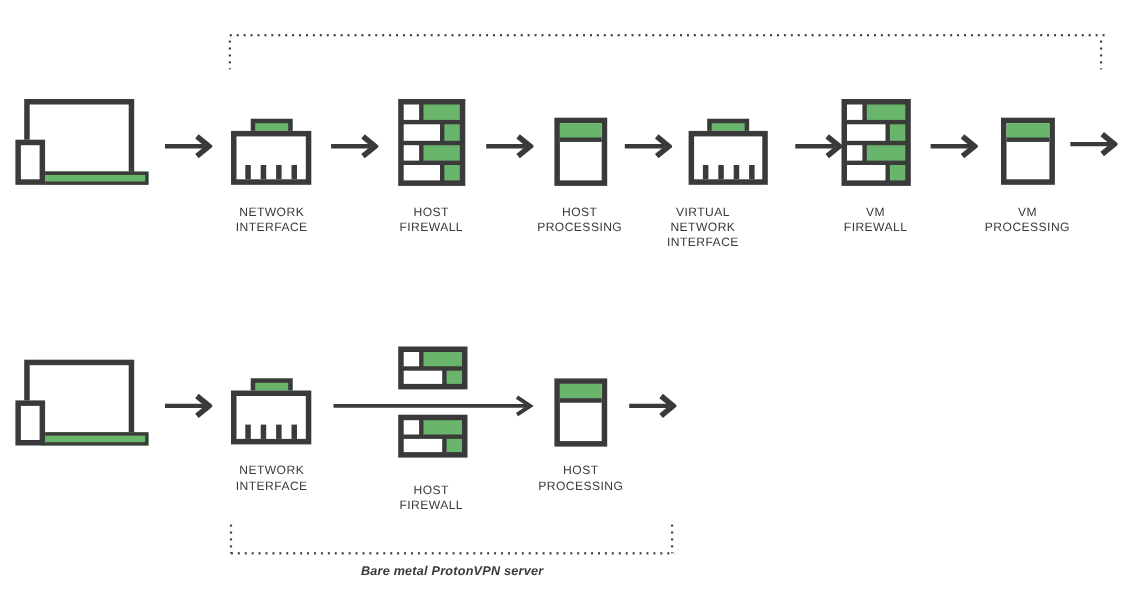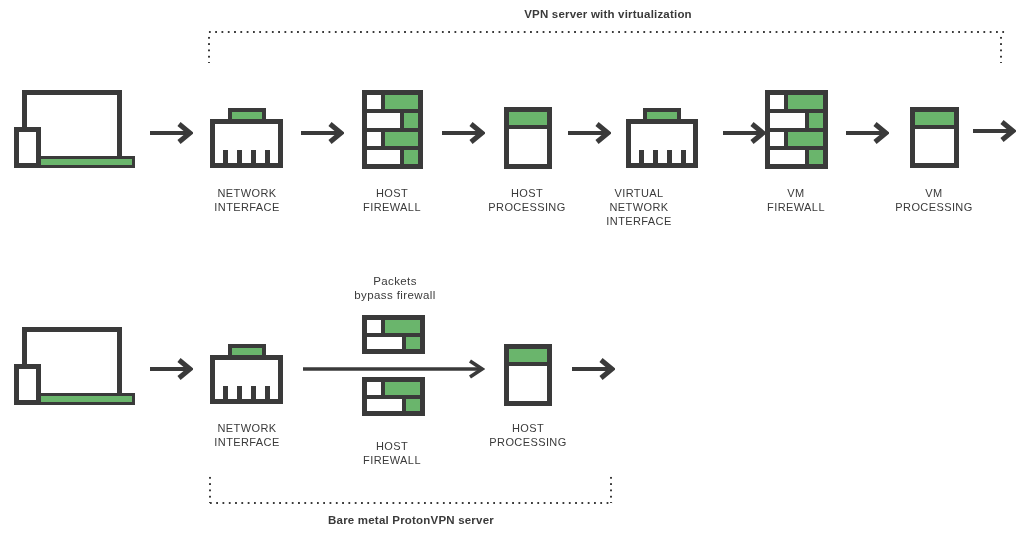--- a/index.html
+++ b/index.html
@@ -60,21 +60,20 @@
 
   
   .arrow { position:absolute; color:var(--ink); }
   .arrow svg { display:block; }
 </style>
 </head>
 <body>
 
 <div class="canvas">
 
-  <div class="bracket-lbl" style="left:608px; top:7px;">VPN server with virtualization</div>
   <div class="dot-h" style="left:208px; top:31px; width:797px;"></div>
   <div class="dot-v" style="left:208px; top:36px; height:27px;"></div>
   <div class="dot-v" style="left:1000px; top:36px; height:27px;"></div>
 
   <div class="laptop" style="left:10px; top:90px;">
     <div class="laptop-screen"></div>
     <div class="laptop-base"></div>
     <div class="laptop-phone"></div>
   </div>
 
@@ -204,22 +203,20 @@
   <div class="lbl" style="left:527px; top:186px;">HOST
 PROCESSING</div>
   <div class="lbl" style="left:639px; top:186px;">VIRTUAL
 NETWORK
 INTERFACE</div>
   <div class="lbl" style="left:796px; top:186px;">VM
 FIREWALL</div>
   <div class="lbl" style="left:934px; top:186px;">VM
 PROCESSING</div>
 
-  <div class="lbl" style="left:395px; top:274px; font-size:11.5px;">Packets
-bypass firewall</div>
 
   <div class="laptop" style="left:10px; top:327px;">
     <div class="laptop-screen"></div>
     <div class="laptop-base"></div>
     <div class="laptop-phone"></div>
   </div>
 
   <div class="arrow" style="left:149px; top:356px;">
     <svg width="44" height="26" viewBox="0 0 44 26">
       <line x1="1" y1="13" x2="37" y2="13" stroke="currentColor" stroke-width="4"></line>
@@ -281,15 +278,15 @@
   <div class="lbl" style="left:247px; top:421px;">NETWORK
 INTERFACE</div>
   <div class="lbl" style="left:392px; top:439px;">HOST
 FIREWALL</div>
   <div class="lbl" style="left:528px; top:421px;">HOST
 PROCESSING</div>
 
   <div class="dot-v" style="left:209px; top:476px; height:27px;"></div>
   <div class="dot-v" style="left:610px; top:476px; height:27px;"></div>
   <div class="dot-h" style="left:209px; top:502px; width:404px;"></div>
-  <div class="bracket-lbl" style="left:411px; top:513px;">Bare metal ProtonVPN server</div>
+  <div class="bracket-lbl" style="left:411px; top:513px;font-style:italic;">Bare metal ProtonVPN server</div>
 
 </div>
 
 </body></html>

